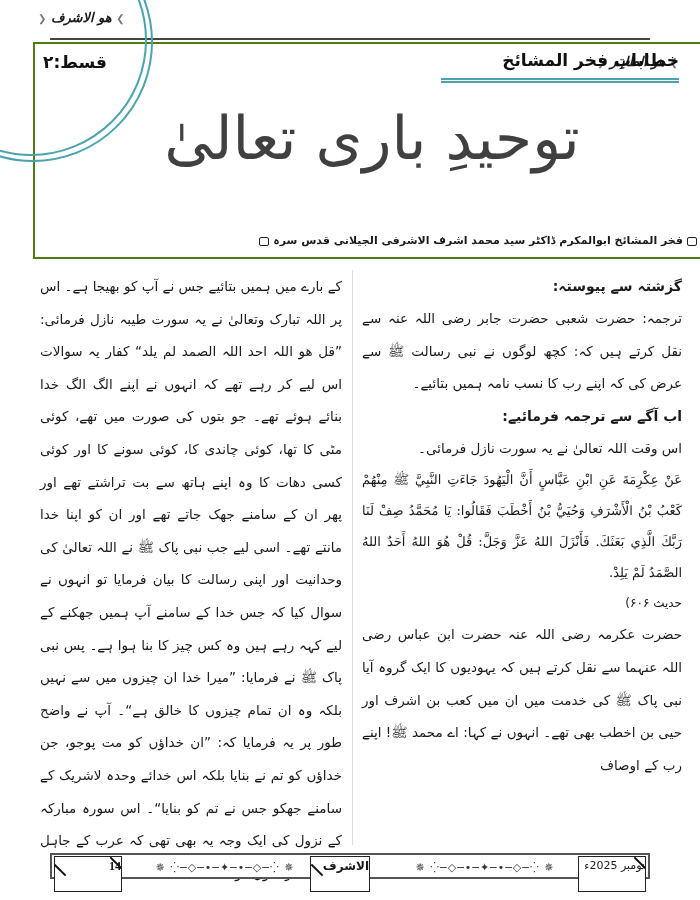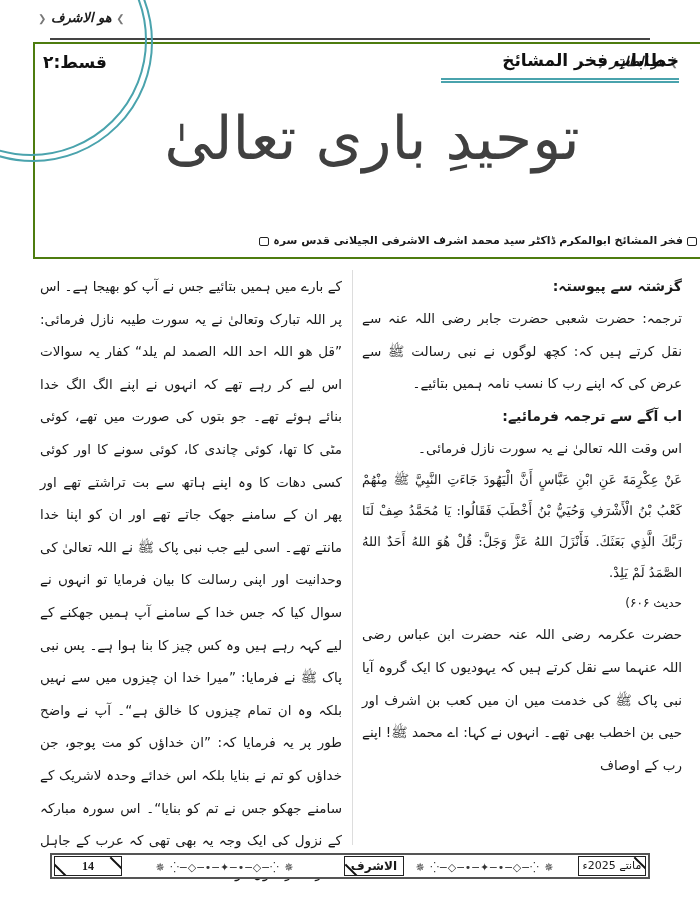--- a/index.html
+++ b/index.html
@@ -27,26 +27,26 @@
   .col-right { right: 18px; width: 320px; }
   .col-left { left: 40px; width: 302px; }
   .col p { margin: 0; }
   .heading { font-weight: bold; font-size: 14px; line-height: 32px; }
   .arabic { font-family: "DejaVu Serif", serif; font-size: 13px; line-height: 31px; }
   .ref { font-size: 10px; line-height: 28px; }
   .ref-num { font-size: 12px; line-height: 30px; }
   .col-rule { position: absolute; top: 270px; left: 352px; width: 1px; height: 575px; background: #ddd; }
 
   .footer { position: absolute; top: 853px; left: 50px; width: 600px; height: 26px; border: 2px solid #555; background: #fff; }
-  .fbox { position: absolute; top: 1px; height: 20px; border: 1.5px solid #222; background: #fff; font-size: 12px; text-align: center; line-height: 18px; overflow: hidden; }
+  .fbox { position: absolute; top: 1px; height: 36px; border: 1.5px solid #222; background: #fff; font-size: 12px; text-align: right; line-height: 18px; overflow: hidden; }
   .fbox::before { content: ""; position: absolute; width: 16px; height: 2px; background: #111; transform: rotate(45deg); }
   .fbox-page { left: 2px; width: 68px; font-family: "Liberation Serif", serif; font-weight: bold; }
   .fbox-page::before { left: -3px; top: 12px; }
   .fbox-page::after { content: ""; position: absolute; right: -3px; top: 5px; width: 16px; height: 2px; background: #111; transform: rotate(45deg); }
-  .fbox-mag { left: 292px; width: 60px; direction: rtl; font-weight: bold; }
+  .fbox-mag { left: 258px; width: 60px; direction: rtl; font-weight: bold; }
   .fbox-mag::before { left: -2px; top: 12px; }
   .fbox-date { right: 2px; width: 68px; direction: rtl; font-size: 11px; }
   .fbox-date::before { right: -3px; top: 5px; }
   .ornament { position: absolute; top: 2px; height: 20px; display: flex; align-items: center; justify-content: space-around; font-size: 11px; color: #333; letter-spacing: 1px; }
   .orn-a { left: 74px; width: 198px; }
   .orn-b { left: 340px; width: 186px; }
 </style>
 </head>
 <body>
 
@@ -88,14 +88,14 @@
 <div class="col-rule"></div>
 <div class="col col-left" id="col-left">
     <p class="">کے بارے میں ہمیں بتائیے جس نے آپ کو بھیجا ہے۔ اس پر اللہ تبارک وتعالیٰ نے یہ سورت طیبہ نازل فرمائی: ”قل ھو اللہ احد اللہ الصمد لم یلد“ کفار یہ سوالات اس لیے کر رہے تھے کہ انہوں نے اپنے الگ الگ خدا بنائے ہوئے تھے۔ جو بتوں کی صورت میں تھے، کوئی مٹی کا تھا، کوئی چاندی کا، کوئی سونے کا اور کوئی کسی دھات کا وہ اپنے ہاتھ سے بت تراشتے تھے اور پھر ان کے سامنے جھک جاتے تھے اور ان کو اپنا خدا مانتے تھے۔ اسی لیے جب نبی پاک ﷺ نے اللہ تعالیٰ کی وحدانیت اور اپنی رسالت کا بیان فرمایا تو انہوں نے سوال کیا کہ جس خدا کے سامنے آپ ہمیں جھکنے کے لیے کہہ رہے ہیں وہ کس چیز کا بنا ہوا ہے۔ پس نبی پاک ﷺ نے فرمایا: ”میرا خدا ان چیزوں میں سے نہیں بلکہ وہ ان تمام چیزوں کا خالق ہے“۔ آپ نے واضح طور پر یہ فرمایا کہ: ”ان خداؤں کو مت پوجو، جن خداؤں کو تم نے بنایا بلکہ اس خدائے وحدہ لاشریک کے سامنے جھکو جس نے تم کو بنایا“۔ اس سورہ مبارکہ کے نزول کی ایک وجہ یہ بھی تھی کہ عرب کے جاہل مشرک فرشتوں کو اللہ</p>
   </div>
 
 <div class="footer">
   <div class="fbox fbox-page">14</div>
   <div class="ornament orn-a">✵ ⁛─◇─•─✦─•─◇─⁛ ✵</div>
   <div class="fbox fbox-mag">الاشرف</div>
   <div class="ornament orn-b">✵ ⁛─◇─•─✦─•─◇─⁛ ✵</div>
-  <div class="fbox fbox-date">مانتے 2025ء</div>
+  <div class="fbox fbox-date">نومبر 2025ء</div>
 </div>
 
 </body></html>

